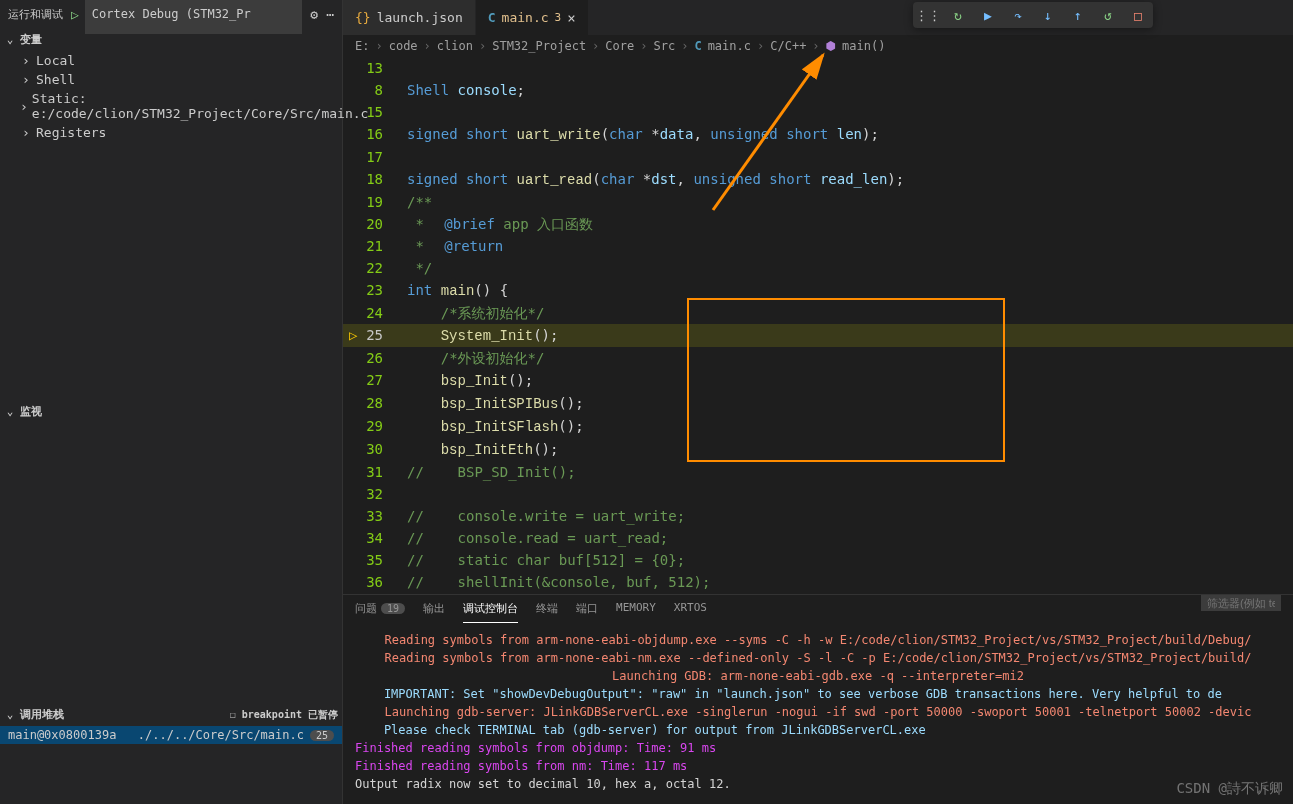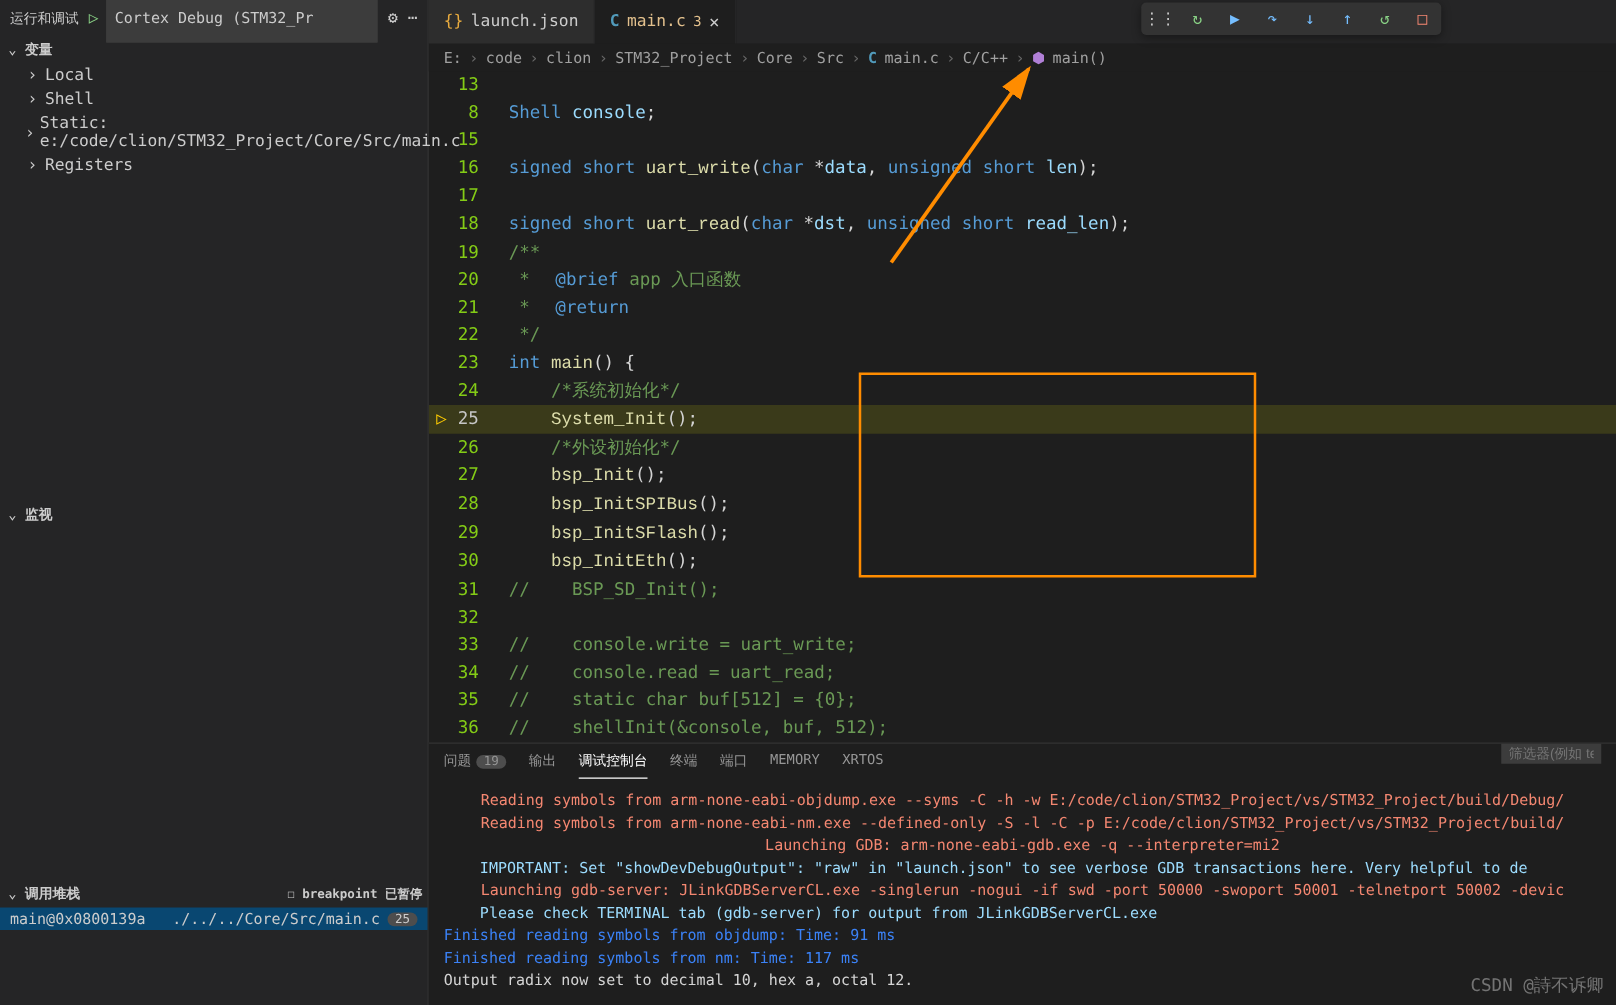--- a/index.html
+++ b/index.html
@@ -58,21 +58,21 @@
 .arrow-svg { position: absolute; z-index: 6; pointer-events: none; }
 .panel { height: 210px; background: #1e1e1e; border-top: 1px solid #333; display: flex; flex-direction: column; }
 .panel-tabs { display: flex; align-items: flex-start; padding: 0 12px; height: 32px; gap: 18px; font-size: 11px; }
 .panel-tab { color: #969696; cursor: pointer; padding: 6px 0; }
 .panel-tab.active { color: #fff; border-bottom: 1px solid #fff; }
 .panel-tab .count { background: #4d4d4d; border-radius: 8px; padding: 0 6px; font-size: 10px; margin-left: 4px; }
 .filter-input { margin-left: auto; background: #3c3c3c; border: none; color: #ccc; padding: 2px 6px; font-size: 11px; width: 80px; }
 .console { flex: 1; overflow: auto; font-family: Consolas, monospace; font-size: 12px; line-height: 18px; padding: 4px 12px; white-space: pre; }
 .c-launch { color: #f48771; text-align: center; }
 .c-info { color: #9cdcfe; }
-.c-err { color: #3b82f6; }
+.c-err { color: #d946ef; }
 .c-white { color: #d4d4d4; }
 .watermark { position: absolute; bottom: 6px; right: 10px; color: rgba(200,200,200,.5); font-size: 14px; z-index: 20; }
 </style>
 </head>
 <body>
 
 <div class="layout">
   <div class="sidebar">
     <div class="toolbar-row">
       <span class="label">运行和调试</span>

